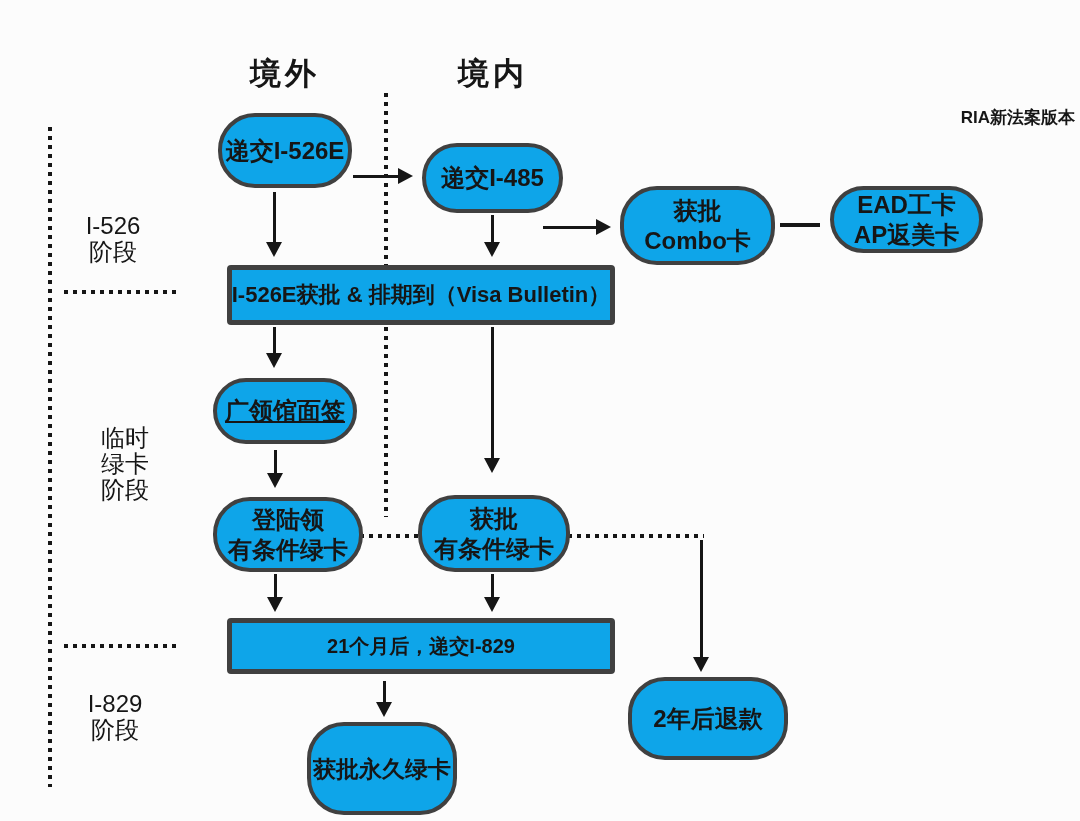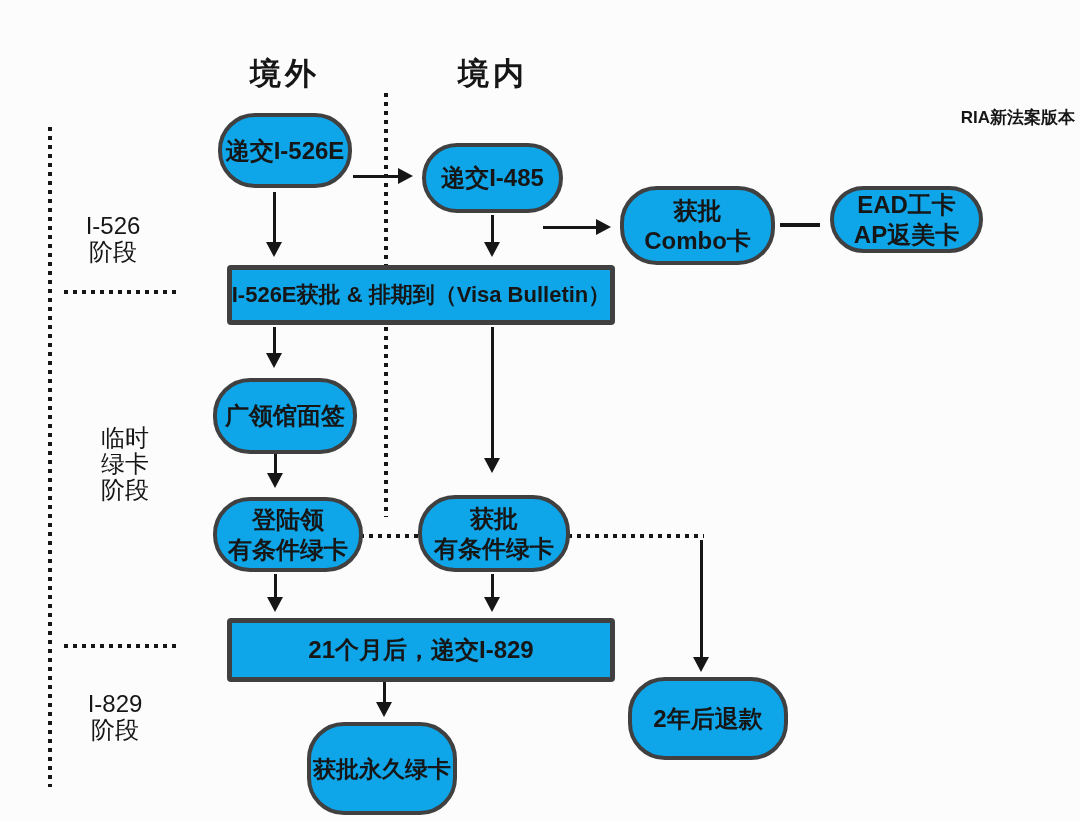--- a/index.html
+++ b/index.html
@@ -137,35 +137,35 @@
 
   <div class="node" style="left:830px;top:186px;width:153px;height:67px;">
     <span>EAD工卡</span>
     <span>AP返美卡</span>
   </div>
 
   <div class="node rectnode" style="left:227px;top:265px;width:388px;height:60px;">
     <span>I-526E获批 &amp; 排期到（Visa Bulletin）</span>
   </div>
 
-  <div class="node" style="left:213px;top:378px;width:144px;height:76px;">
+  <div class="node" style="left:213px;top:378px;width:144px;height:66px;text-decoration:underline;">
     <span>广领馆面签</span>
   </div>
 
   <div class="node" style="left:213px;top:497px;width:150px;height:75px;">
     <span>登陆领</span>
     <span>有条件绿卡</span>
   </div>
 
   <div class="node" style="left:418px;top:495px;width:152px;height:77px;">
     <span>获批</span>
     <span>有条件绿卡</span>
   </div>
 
-  <div class="node rectnode" style="left:227px;top:618px;width:388px;height:64px;font-size:24px;">
+  <div class="node rectnode" style="left:227px;top:618px;width:388px;height:56px;font-size:20px;">
     <span>21个月后，递交I-829</span>
   </div>
 
   <div class="node" style="left:307px;top:722px;width:150px;height:93px;font-size:23px;">
     <span>获批永久绿卡</span>
   </div>
 
   <div class="node" style="left:628px;top:677px;width:160px;height:83px;">
     <span>2年后退款</span>
   </div>

